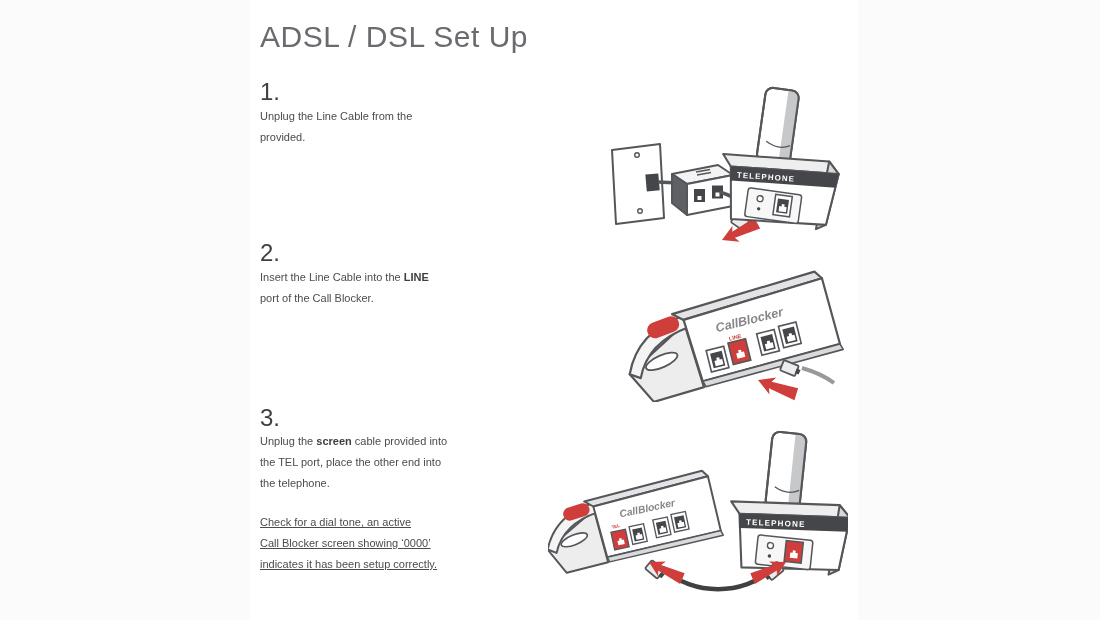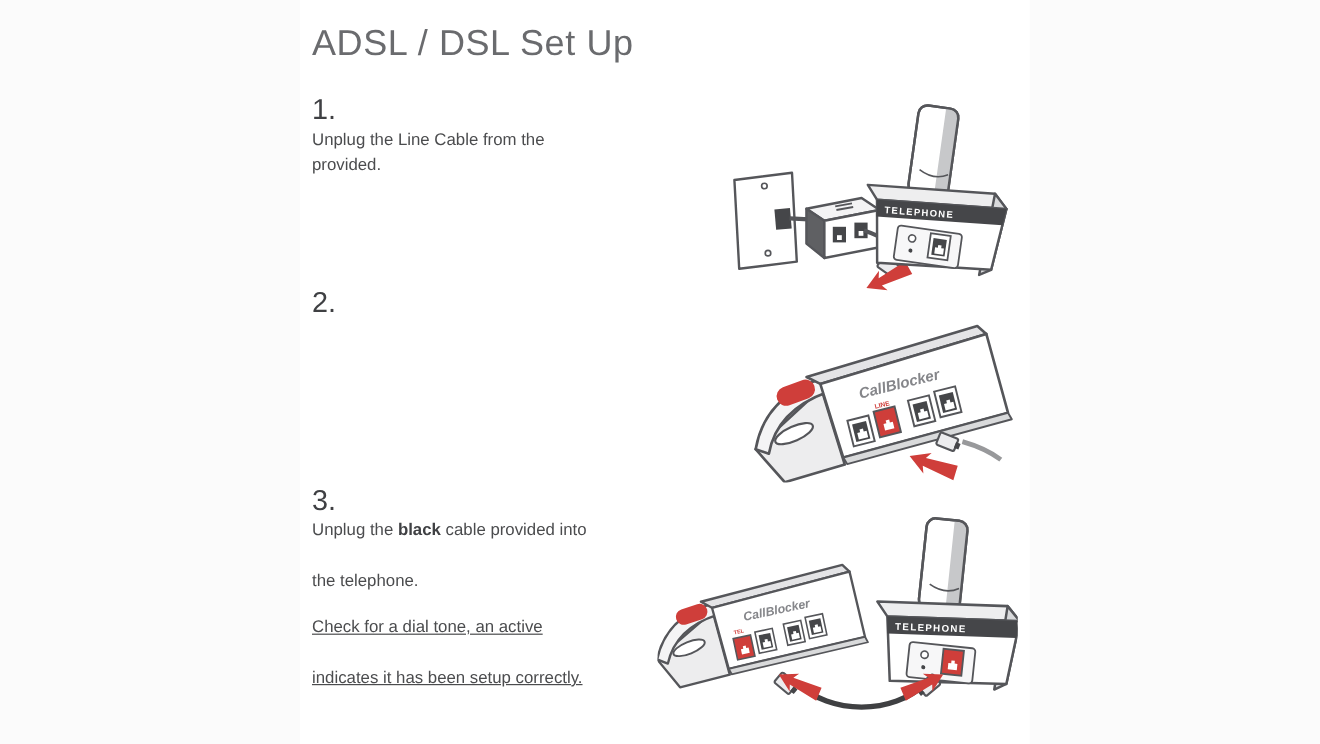--- a/index.html
+++ b/index.html
@@ -5,21 +5,21 @@
   * { margin:0; padding:0; box-sizing:border-box; }
   html,body { width:1100px; height:620px; overflow:hidden;
     font-family:"Liberation Sans", sans-serif; background:#fbfbfb; }
   .stage { position:relative; width:1100px; height:494px; }
   .page { position:absolute; left:250px; top:0; width:608px; height:620px; background:#ffffff; }
 
   .title { position:absolute; left:260px; top:20px; font-size:30px; font-weight:400;
     color:#6a6b6e; letter-spacing:0.5px; }
 
   .step-num { position:absolute; font-size:24px; color:#3f4043; font-weight:400; }
-  .step-body { position:absolute; font-size:14px; line-height:21px; color:#4b4c4e; }
+  .step-body { position:absolute; font-size:11px; line-height:21px; color:#4b4c4e; }
   .step-body b { font-weight:bold; color:#3f4043; }
 
   #num1 { left:260px; top:78px; }
   #body1 { left:260px; top:106px; }
   #num2 { left:260px; top:239px; }
   #body2 { left:260px; top:267px; }
   #num3 { left:260px; top:404px; }
   #body3 { left:260px; top:431px; }
   #note  { left:260px; top:512px;text-decoration:underline; }
 
@@ -38,25 +38,26 @@
 
 <div class="stage">
   <div class="page"></div>
 
   <h1 class="title">ADSL / DSL Set Up</h1>
 
   <div class="step-num" id="num1">1.</div>
   <p class="step-body" id="body1"><span>Unplug the Line Cable from the</span><br><span>provided.</span></p>
 
   <div class="step-num" id="num2">2.</div>
+  <p class="step-body" id="body2"><span>Insert the Line Cable into the </span><b>LINE</b><br><span>port of the Call Blocker.</span></p>
 
   <div class="step-num" id="num3">3.</div>
-  <p class="step-body" id="body3"><span>Unplug the </span><b>black</b><span> cable provided into</span><br><br><span>the telephone.</span></p>
-
-  <p class="step-body" id="note"><span>Check for a dial tone, an active</span><br><br><span>indicates it has been setup correctly.</span></p>
+  <p class="step-body" id="body3"><span>Unplug the </span><b>screen</b><span> cable provided into</span><br><span>the TEL port, place the other end into</span><br><span>the telephone.</span></p>
+
+  <p class="step-body" id="note"><span>Check for a dial tone, an active</span><br><span>Call Blocker screen showing ‘0000’</span><br><span>indicates it has been setup correctly.</span></p>
 
   <svg width="0" height="0" style="position:absolute">
     <defs>
       <g id="arrowL">
         <polygon points="0,0 14,-8 11.5,-3 35,-6.5 36,4.5 11.5,3 14,8" fill="#cf3e3a"></polygon>
       </g>
       <g id="rj-dark">
         <rect x="0" y="0" width="18" height="22" fill="#ffffff" stroke="#55565a" stroke-width="1.6"></rect>
         <rect x="3" y="4" width="12" height="15" fill="#454649"></rect>
         <path d="M5.5,17.5 L5.5,12 L8,12 L8,9.5 L11,9.5 L11,12 L13.5,12 L13.5,17.5 Z" fill="#ffffff"></path>

